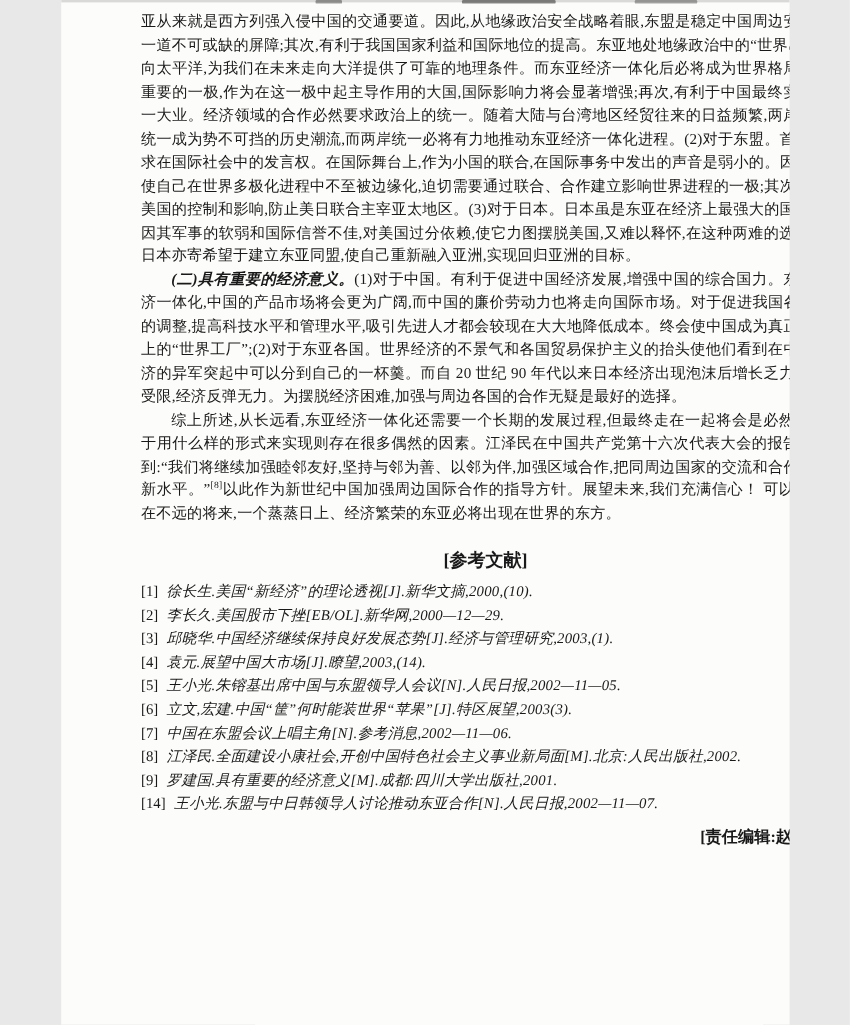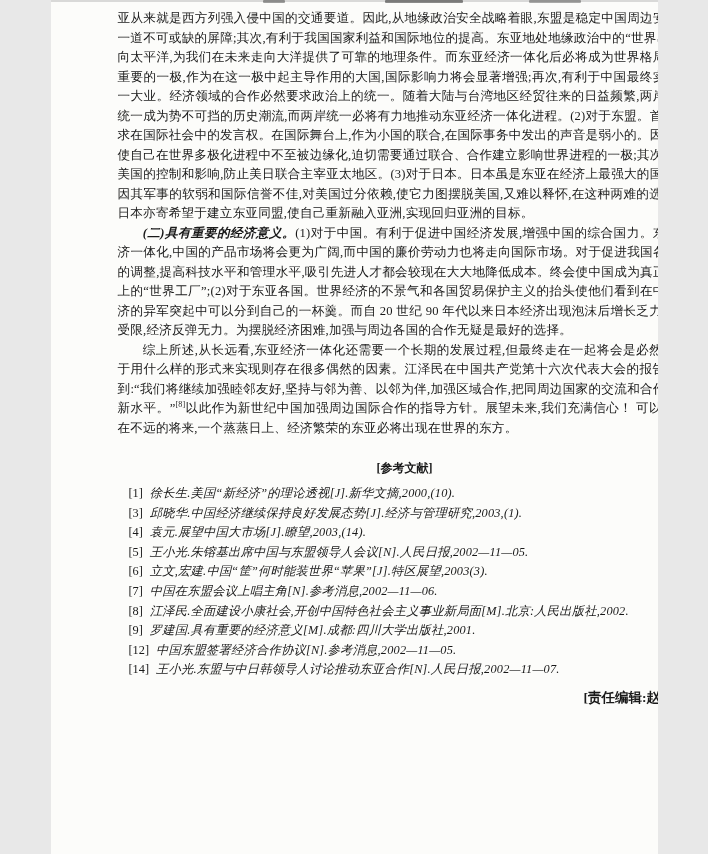--- a/index.html
+++ b/index.html
@@ -51,32 +51,31 @@
   }
   sup.citation {
     font-size: 8px;
     line-height: 0;
     vertical-align: super;
   }
   .ref-heading {
     margin-top: 21px;
     text-align: center;
     font-weight: bold;
-    font-size: 12px;
+    font-size: 15px;
     line-height: 18px;
   }
   .ref-list {
     margin-top: 7px;
   }
   .ref-item {
     font-size: 12.3px;
     line-height: 19.6px;
     white-space: nowrap;
     overflow: hidden;
-    margin-left: 11px;
   }
   .ref-num {
     font-style: normal;
     margin-right: 7px;
   }
   .ref-text {
     font-style: italic;
     letter-spacing: 0.2px;
   }
   .editor-line {
@@ -114,20 +113,23 @@
       </p>
     </div>
 
     <div class="ref-heading">[参考文献]</div>
 
     <div class="ref-list">
       <div class="ref-item">
         <span class="ref-num">[1]</span><span class="ref-text">徐长生.美国“新经济”的理论透视[J].新华文摘,2000,(10).</span>
       </div>
       <div class="ref-item">
+        <span class="ref-num">[2]</span><span class="ref-text">李长久.美国股市下挫[EB/OL].新华网,2000—12—29.</span>
+      </div>
+      <div class="ref-item">
         <span class="ref-num">[3]</span><span class="ref-text">邱晓华.中国经济继续保持良好发展态势[J].经济与管理研究,2003,(1).</span>
       </div>
       <div class="ref-item">
         <span class="ref-num">[4]</span><span class="ref-text">袁元.展望中国大市场[J].瞭望,2003,(14).</span>
       </div>
       <div class="ref-item">
         <span class="ref-num">[5]</span><span class="ref-text">王小光.朱镕基出席中国与东盟领导人会议[N].人民日报,2002—11—05.</span>
       </div>
       <div class="ref-item">
         <span class="ref-num">[6]</span><span class="ref-text">立文,宏建.中国“筐”何时能装世界“苹果”[J].特区展望,2003(3).</span>
@@ -135,23 +137,20 @@
       <div class="ref-item">
         <span class="ref-num">[7]</span><span class="ref-text">中国在东盟会议上唱主角[N].参考消息,2002—11—06.</span>
       </div>
       <div class="ref-item">
         <span class="ref-num">[8]</span><span class="ref-text">江泽民.全面建设小康社会,开创中国特色社会主义事业新局面[M].北京:人民出版社,2002.</span>
       </div>
       <div class="ref-item">
         <span class="ref-num">[9]</span><span class="ref-text">罗建国.具有重要的经济意义[M].成都:四川大学出版社,2001.</span>
       </div>
       <div class="ref-item">
-        <span class="ref-num">[12]</span><span class="ref-text">中国东盟签署经济合作协议[N].参考消息,2002—11—05.</span>
-      </div>
-      <div class="ref-item">
         <span class="ref-num">[14]</span><span class="ref-text">王小光.东盟与中日韩领导人讨论推动东亚合作[N].人民日报,2002—11—07.</span>
       </div>
     </div>
 
     <div class="editor-line">[责任编辑:赵　方]</div>
 
   </div>
 </div>
 
 </body></html>

